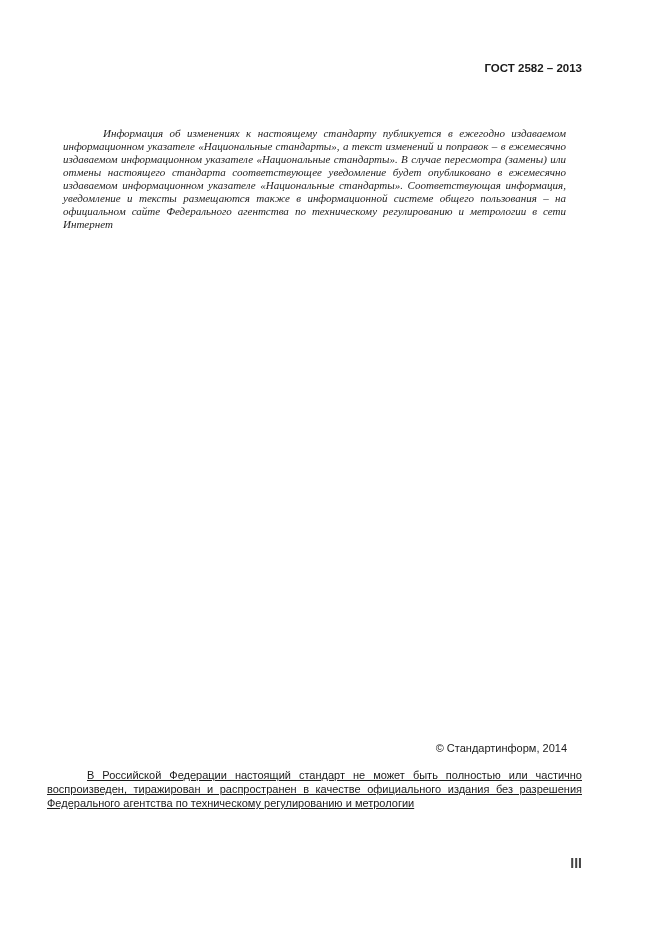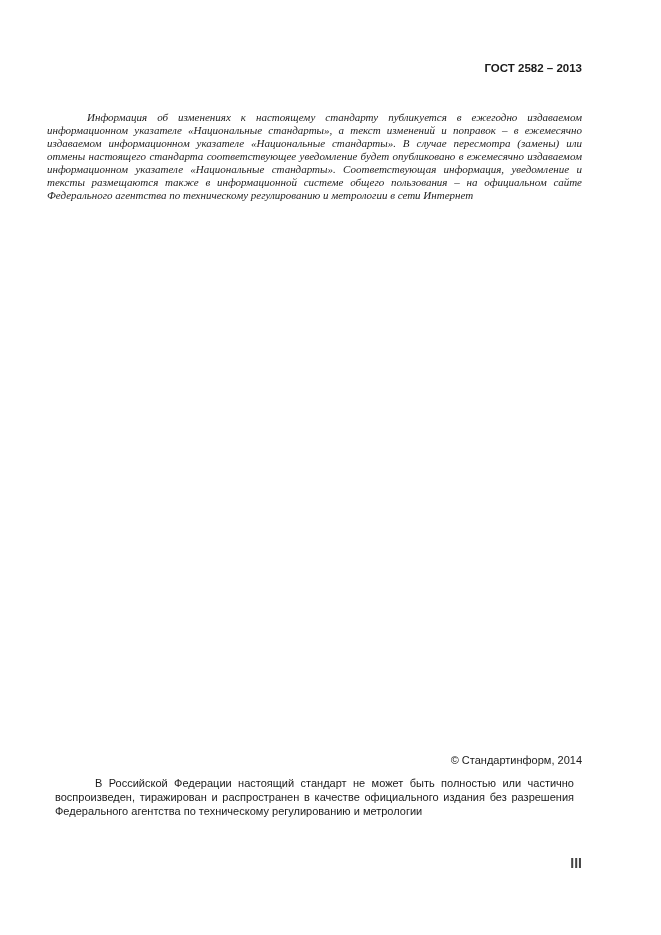--- a/index.html
+++ b/index.html
@@ -6,31 +6,31 @@
     body { width: 661px; height: 935px; position: relative; overflow: hidden; color: #1a1a1a; }
     .header-code {
       position: absolute; top: 62px; right: 79px;
       font-family: "Liberation Sans", sans-serif; font-weight: bold; font-size: 11.5px;
     }
     .notice {
       position: absolute; top: 111px; left: 47px; width: 535px;
       font-family: "Liberation Serif", serif; font-style: italic; font-size: 11px;
       line-height: 13px; text-align: justify; color: #222;
     }
-    .notice p { margin: 0; text-indent: 40px; }
+    .notice p { margin: 16px; text-indent: 40px; }
     .copyright {
-      position: absolute; top: 742px; right: 79px;
-      font-family: "Liberation Sans", sans-serif; font-size: 11px; margin-top: 12px;
+      position: absolute; top: 742px; right: 94px;
+      font-family: "Liberation Sans", sans-serif; font-size: 11px;
     }
     .legal {
       position: absolute; top: 768px; left: 47px; width: 535px;
       font-family: "Liberation Sans", sans-serif; font-size: 11px;
       line-height: 14px; text-align: justify;
     }
-    .legal p { margin: 8px; text-indent: 40px; }
+    .legal p { margin: 0; text-indent: 40px; text-decoration: underline; }
     .page-number {
       position: absolute; top: 855px; right: 79px;
       font-family: "Liberation Sans", sans-serif; font-size: 14px; font-weight: bold; color: #444;
     }
   </style>
 </head>
 <body>
 
 <div class="header-code">ГОСТ 2582 – 2013</div>
 

